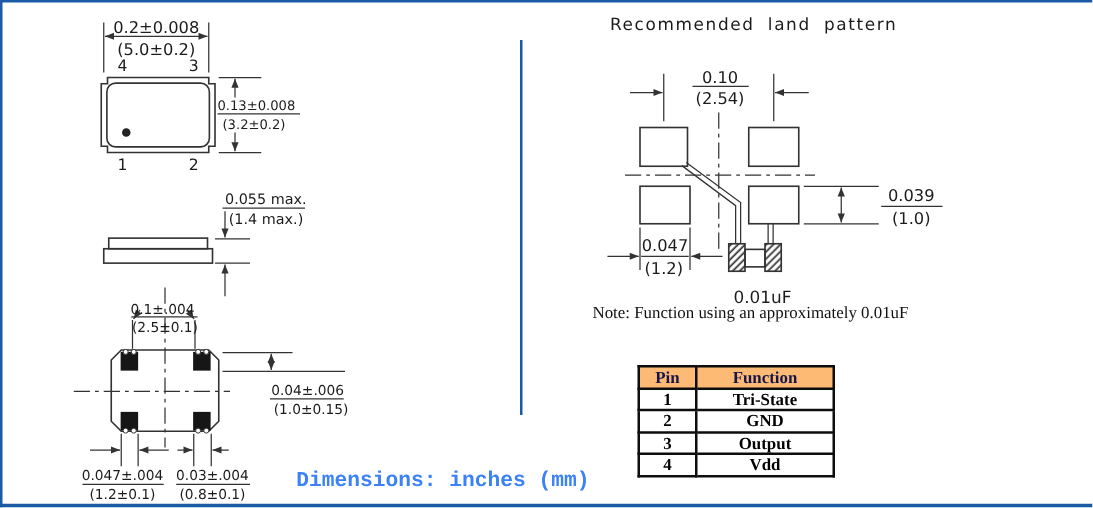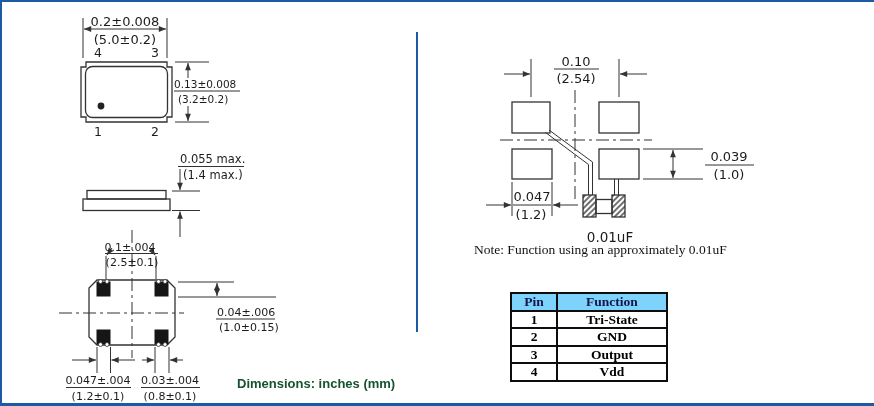--- a/index.html
+++ b/index.html
@@ -11,26 +11,26 @@
   svg .ln{fill:none;stroke:#333;stroke-width:1.3px;}
   svg .thin{fill:none;stroke:#333;stroke-width:1px;}
   svg .pad{fill:#161616;stroke:none;}
   svg .notch{fill:#ffffff;stroke:#333;stroke-width:0.8px;}
   svg text{font-family:"DejaVu Sans",sans-serif;fill:#1c1c1c;}
   .t10{font-size:10.5px;} .t11{font-size:11px;} .t115{font-size:11.5px;}
   .t12{font-size:12.5px;} .t13{font-size:13px;} .t135{font-size:13.5px;}
   .lp-title{position:absolute;left:486px;top:10px;font-size:13.5px;letter-spacing:1.3px;word-spacing:5px;color:#1a1a1a;}
   .note{position:absolute;left:472px;top:240px;width:300px;font-family:"Liberation Serif",serif;
         font-size:13.5px;line-height:15.5px;color:#111;}
-  .caption{position:absolute;left:235px;top:374px;font-family:Liberation Sans, sans-serif;
-           font-weight:bold;font-size:13px;color:#14532d;}
+  .caption{position:absolute;left:235px;top:374px;font-family:Liberation Mono, monospace;
+           font-weight:bold;font-size:17px;color:#3b82f6;}
   table.pin-table{position:absolute;left:508px;top:290px;border-collapse:collapse;
            font-family:"Liberation Serif",serif;font-weight:bold;font-size:13.5px;color:#000;}
   table.pin-table th,table.pin-table td{border:2px solid #0d0d0d;text-align:center;padding:0 2px;height:15.5px;line-height:15.5px;}
-  table.pin-table th{background:#7dd3fc;color:#15154a;}
+  table.pin-table th{background:#fdba74;color:#15154a;}
   .col-pin{width:40px;} .col-fn{width:104px;margin-top:28px;}
 </style>
 </head>
 <body>
 
 <div class="page">
 
   <div class="divider"></div>
 
   <svg class="art" width="874" height="406" viewBox="0 0 874 406">
@@ -166,20 +166,21 @@
       <line class="thin" x1="510" y1="180" x2="510" y2="214"></line>
       <line class="thin" x1="550" y1="180" x2="550" y2="214"></line>
       <line class="thin" x1="484" y1="203" x2="509" y2="203" marker-end="url(#ah)"></line>
       <line class="thin" x1="576" y1="203" x2="551" y2="203" marker-end="url(#ah)"></line>
       <line class="thin" x1="511" y1="203" x2="549" y2="203"></line>
       <text class="t13" x="530" y="199" text-anchor="middle">0.047</text>
       <text class="t13" x="529" y="217" text-anchor="middle">(1.2)</text>
     </g>
   </svg>
 
+  <div class="lp-title">Recommended land pattern</div>
 
   <div class="note">
     <div>Note: Function using an approximately 0.01uF</div>
   </div>
 
   <div class="caption">Dimensions: inches (mm)</div>
 
   <table class="pin-table">
     <thead>
       <tr>

